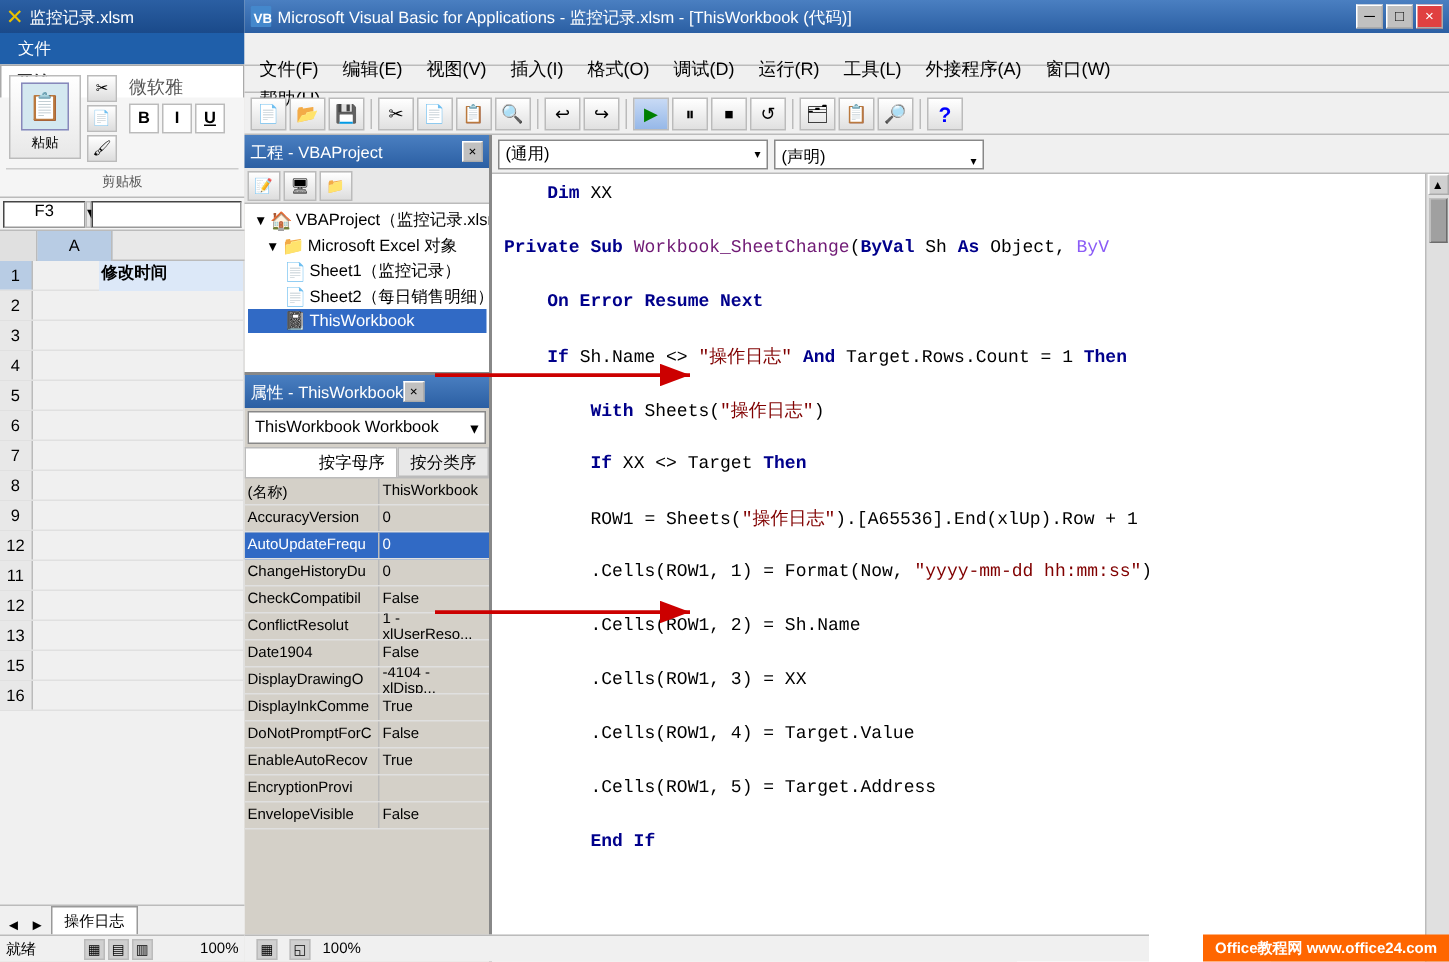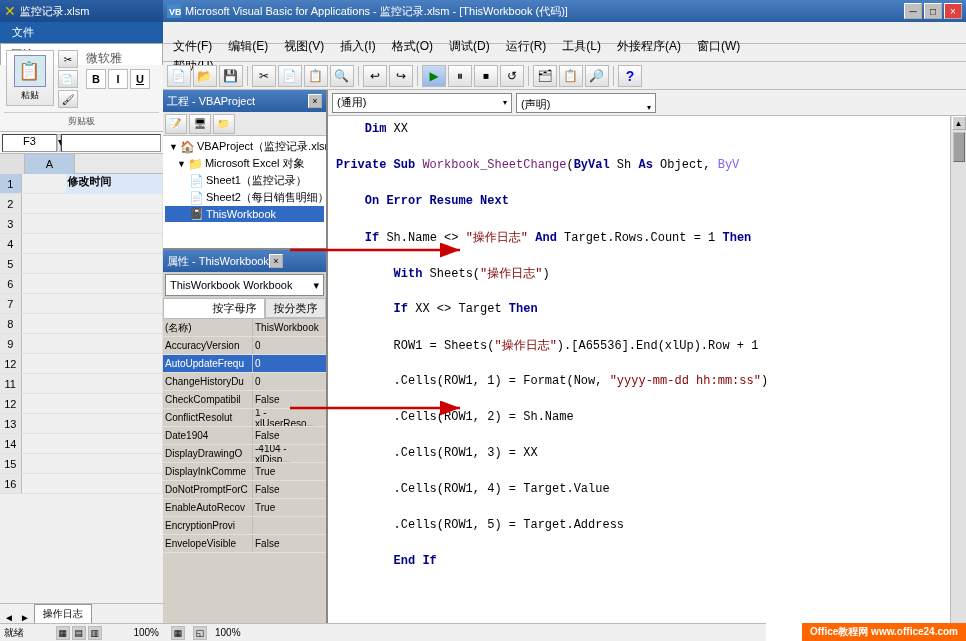--- a/index.html
+++ b/index.html
@@ -403,24 +403,20 @@
       <div class="grid-row">
           <div class="row-num">11</div>
           <div class="cell wide"></div>
         </div>
       <div class="grid-row">
           <div class="row-num">12</div>
           <div class="cell wide"></div>
         </div>
       <div class="grid-row">
           <div class="row-num">13</div>
-          <div class="cell wide"></div>
-        </div>
-      <div class="grid-row">
-          <div class="row-num">14</div>
           <div class="cell wide"></div>
         </div>
       <div class="grid-row">
           <div class="row-num">15</div>
           <div class="cell wide"></div>
         </div>
       <div class="grid-row">
           <div class="row-num">16</div>
           <div class="cell wide"></div>
         </div>

